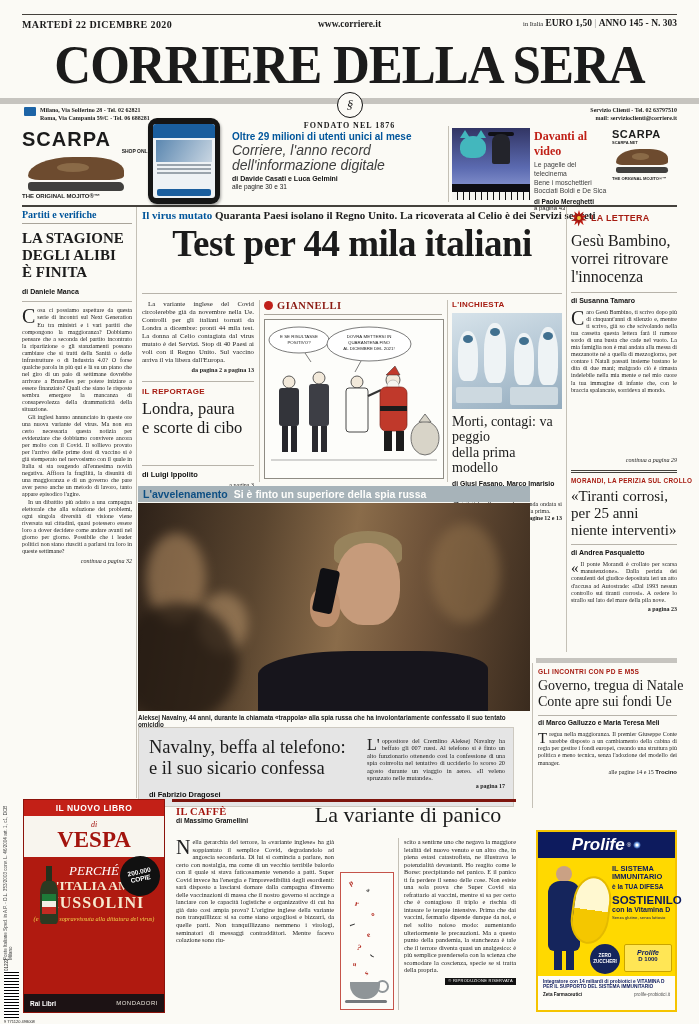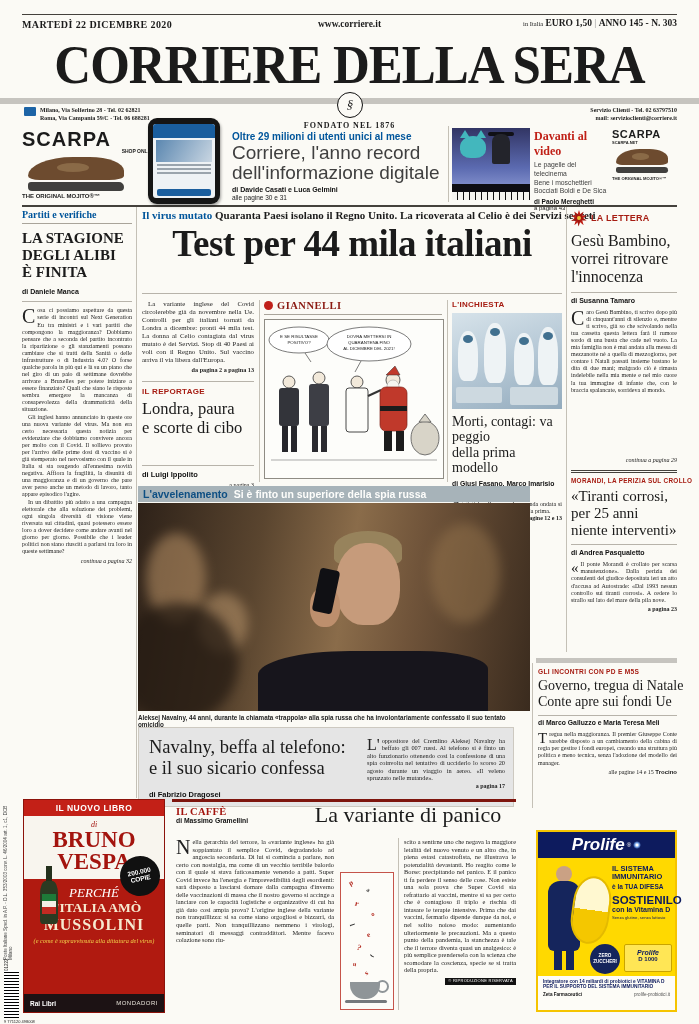--- a/index.html
+++ b/index.html
@@ -136,21 +136,21 @@
         <div class="pic"></div>
         <div class="ln"></div>
         <div class="ln"></div>
         <div class="ln"></div>
         <div class="btn"></div>
       </div>
   </div>
 
   <div class="abs" style="left:232px;top:131px;width:212px;">
     <div class="sans kick-blue" style="font-size:10px;">Oltre 29 milioni di utenti unici al mese</div>
-    <div class="sans" style="font-size:19px;color:#3f3f3f;line-height:1.05;margin-top:1px;">
+    <div class="sans" style="font-size:14px;color:#3f3f3f;line-height:1.05;margin-top:1px;font-style:italic;">
       <span style="display:block;">Corriere, l'anno record</span>
       <span style="display:block;">dell'informazione digitale</span>
     </div>
     <div class="byline" style="margin-top:3px;">di Davide Casati e Luca Gelmini</div>
     <div class="sans" style="font-size:6.5px;margin-top:1px;">alle pagine 30 e 31</div>
   </div>
 
   <div class="vline" style="left:448px;top:126px;height:76px;"></div>
 
   <div class="abs toon" style="left:452px;top:128px;width:78px;height:72px;">
@@ -401,21 +401,20 @@
     <div class="sans" style="font-size:4.5px;transform:rotate(-90deg) translate(-6px,0);transform-origin:left top;">01222</div>
     <div class="barcode" style="width:15px;height:48px;"></div>
     <div class="sans" style="font-size:4px;margin-top:1px;white-space:nowrap;">9 771120 498008</div>
   </div>
 
   <div class="abs" style="left:24px;top:800px;width:140px;height:212px;background:#b01a10;box-shadow:0 0 0 1px #8c130b;">
     <div class="sans" style="background:#c32017;color:#fff;font-size:8.5px;font-weight:bold;text-align:center;padding:3px 0;letter-spacing:.5px;">IL NUOVO LIBRO</div>
     <div style="background:#f8f5ee;padding:4px 0 6px;">
       <div class="serif" style="font-size:8px;font-style:italic;text-align:center;color:#a3140e;">di</div>
       <div class="serif" style="font-size:23px;font-weight:900;text-align:center;color:#a3140e;line-height:.95;">
-        <div>BRUNO</div>
         <div>VESPA</div>
       </div>
     </div>
     <div class="star-badge" style="right:4px;top:56px;width:40px;height:40px;font-size:6.5px;line-height:1.1;padding-top:12px;box-sizing:border-box;z-index:2;">
       <div>200.000</div>
       <div>COPIE</div>
     </div>
     <div class="bottle" style="left:14px;top:66px;width:22px;height:58px;z-index:2;">
       <div class="neck"></div>
         <div class="bod"></div>

